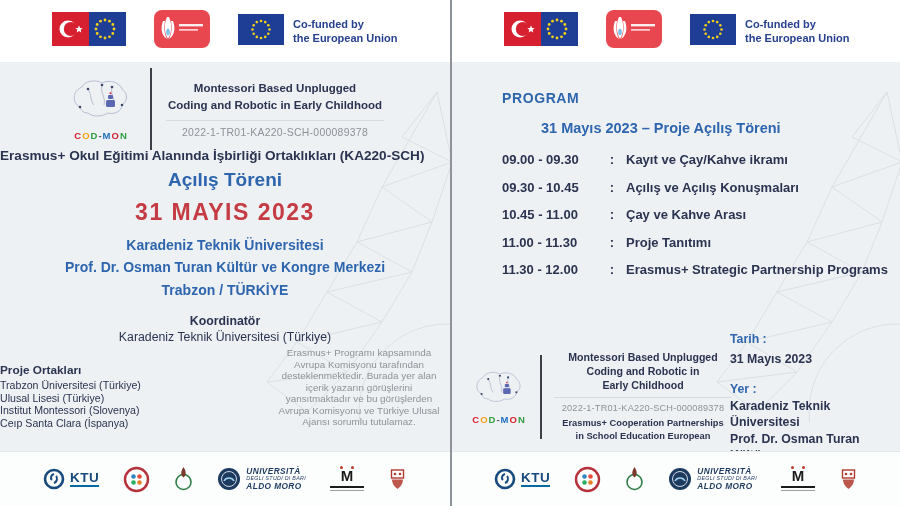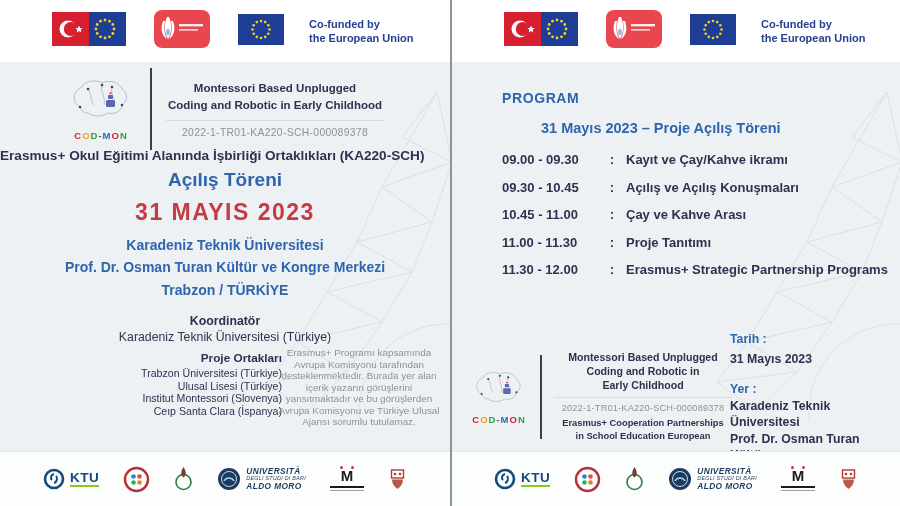--- a/index.html
+++ b/index.html
@@ -4,21 +4,21 @@
 <style>
   html,body { margin:0; padding:0; background:#ffffff; }
   body { width:900px; height:506px; font-family:"Liberation Sans", sans-serif; }
   .poster { display:flex; width:900px; height:506px; }
   .panel { position:relative; width:450px; height:506px; overflow:hidden; background:#eef1f3; box-sizing:border-box; }
   .panel.right-panel { border-left:2px solid #8d9399; }
 
   
   .p-header { position:absolute; top:0; left:0; right:0; height:62px; background:#ffffff;
               display:flex; align-items:center; gap:28px; padding-left:52px; box-sizing:border-box; z-index:3; }
-  .cofunded { display:flex; align-items:center; gap:25px; }
+  .cofunded { display:flex; align-items:center; gap:9px; }
   .cofunded-text { font-size:11px; font-weight:bold; color:#27408f; line-height:1.3; }
 
   
   .p-body { position:absolute; top:62px; left:0; right:0; bottom:54px; background:#eef1f3; z-index:1; }
   .leaf { position:absolute; right:-12px; top:20px; opacity:.55; z-index:0; }
   .abs { position:absolute; z-index:2; }
 
   
   .badge { display:flex; justify-content:center; align-items:center; gap:14px; width:100%; top:6px; }
   .badge-logo { text-align:center; }
@@ -29,21 +29,21 @@
   .badge-line { font-size:11.5px; font-weight:bold; color:#2b3350; line-height:1.45; }
   .badge-code { margin-top:7px; padding-top:6px; border-top:1px solid #d8dcdf; font-size:10.4px; color:#8d9298; letter-spacing:.3px; }
 
   
   .l-title { top:86px; width:100%; text-align:left; font-size:13.6px; font-weight:bold; color:#2b3350; }
   .l-sub { top:107px; width:100%; text-align:center; font-size:19px; font-weight:bold; color:#2d65ae; }
   .l-date { top:137px; width:100%; text-align:center; font-size:23px; font-weight:bold; color:#c53b44; letter-spacing:1.5px; }
   .l-venue { top:172px; width:100%; text-align:center; font-size:14px; font-weight:bold; color:#2d65ae; line-height:1.6; }
   .l-coord { top:252px; width:100%; text-align:center; color:#2b3350; font-size:12.3px; }
   .l-coord .lbl { font-weight:bold; margin-bottom:2px; }
-  .l-partners { top:289px; left:0; width:282px; text-align:right; color:#2b3350; }
+  .l-partners { top:301px; left:0; width:282px; text-align:left; color:#2b3350; }
   .l-partners .lbl { font-weight:bold; font-size:11.8px; margin-bottom:2px; }
   .l-partners .pline { font-size:10.6px; line-height:1.18; }
   .l-disclaimer { top:285px; left:277px; width:164px; font-size:9.9px; color:#8d9298; line-height:1.17; text-align:center; }
 
   
   .r-program { top:28px; left:50px; font-size:14px; font-weight:bold; color:#2d65ae; letter-spacing:.6px; }
   .r-title { top:58px; left:50px; font-size:14.5px; font-weight:bold; color:#2d65ae;margin-left:39px; }
   .r-schedule { top:90px; left:50px; }
   .s-row { display:flex; gap:10px; font-size:13px; font-weight:bold; color:#2b3350; margin-bottom:12.5px; }
   .s-time { width:96px; }
@@ -56,21 +56,21 @@
   .rb-sub { margin-top:4px; font-size:9.3px; font-weight:bold; color:#2b3350; line-height:1.35; }
   .r-dates { top:270px; left:278px; width:162px; }
   .d-lbl { color:#2d65ae; font-weight:bold; font-size:12.3px; }
   .d-val { color:#2b3350; font-weight:bold; font-size:12.3px; margin-top:5px; line-height:1.35; }
   .d-gap { margin-top:14px; }
 
   
   .p-footer { position:absolute; bottom:0; left:0; right:0; height:54px; background:#fcfdfd; border-top:1px solid #e6e9ea;
               display:flex; align-items:center; justify-content:center; gap:24px; z-index:3; }
   .flogo { display:flex; align-items:center; gap:5px; }
-  .ktu-text { font-size:13.5px; font-weight:bold; color:#164a7c; letter-spacing:.5px; border-bottom:2px solid #84cc16; line-height:1.1; }
+  .ktu-text { font-size:13.5px; font-weight:bold; color:#164a7c; letter-spacing:.5px; border-bottom:2px solid #0369a1; line-height:1.1; }
   .bari-text { color:#1d3a5f; line-height:1.1;font-style:italic; }
   .bari-l1 { font-size:8.3px; font-weight:bold; letter-spacing:.4px; }
   .bari-l2 { font-size:5.3px; letter-spacing:.3px; }
   .bari-l3 { font-size:8.3px; font-weight:bold; letter-spacing:.4px; }
   .mont { text-align:center; line-height:1; }
   .mont-m { font-size:15px; font-weight:bold; color:#1b1b1b; position:relative; display:inline-block; }
   .mont-m::before, .mont-m::after { content:""; position:absolute; top:-2px; width:3px; height:3px; border-radius:50%; background:#c0392b; }
   .mont-m::before { left:-1px; } .mont-m::after { right:-1px; }
   .mont-bar { width:34px; height:2px; background:#1b1b1b; margin-top:2px; }
   .mont-sub { width:34px; height:1px; background:#9aa0a4; margin-top:2px; }

